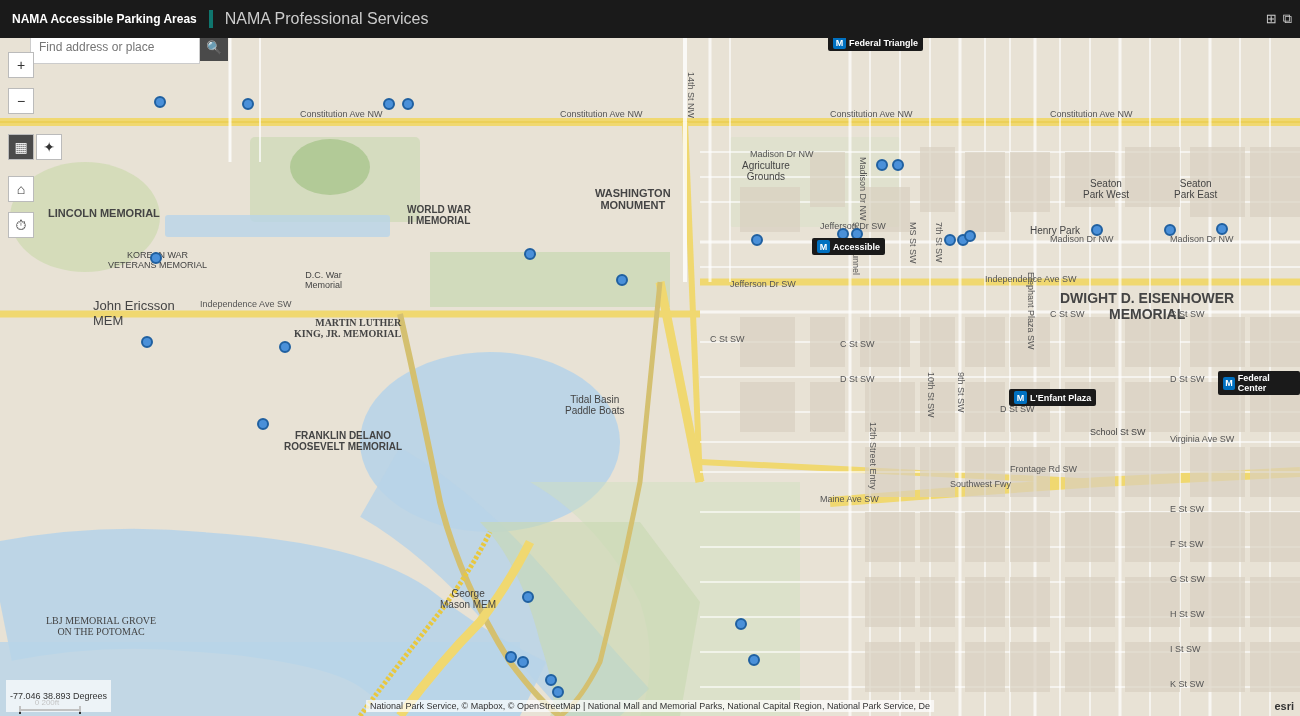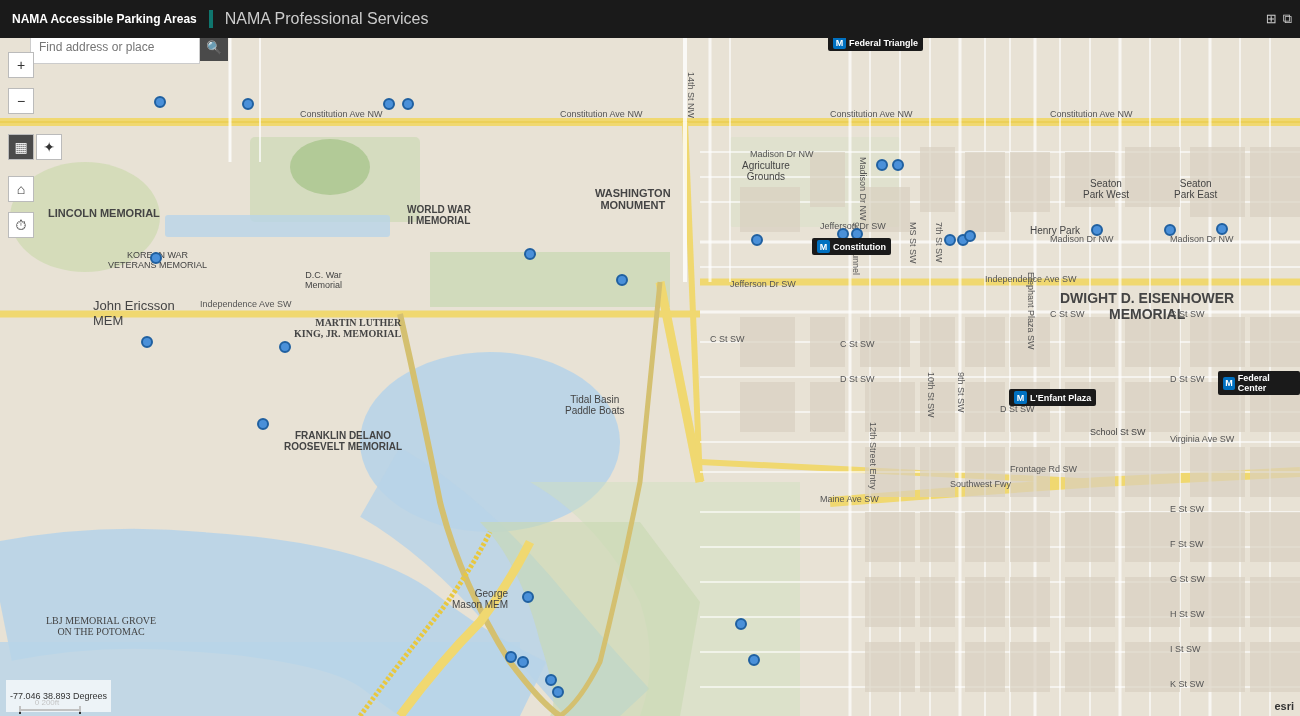--- a/index.html
+++ b/index.html
@@ -427,34 +427,34 @@
   </svg>
 
   <div class="map-label bold" style="left:48px;top:185px;color:#444;font-size:11px;">LINCOLN MEMORIAL</div>
   <div class="map-label" style="left:108px;top:228px;font-size:9px;color:#444;text-align:center;">KOREAN WAR<br>VETERANS MEMORIAL</div>
   <div class="map-label bold" style="left:407px;top:182px;font-size:10px;color:#444;text-align:center;">WORLD WAR<br>II MEMORIAL</div>
   <div class="map-label bold" style="left:595px;top:165px;font-size:11px;color:#444;text-align:center;">WASHINGTON<br>MONUMENT</div>
   <div class="map-label" style="left:305px;top:248px;font-size:9px;color:#444;text-align:center;">D.C. War<br>Memorial</div>
   <div class="map-label bold" style="left:294px;top:295px;font-size:10px;color:#444;text-align:right;font-family:Liberation Serif, serif;">MARTIN LUTHER<br>KING, JR. MEMORIAL</div>
   <div class="map-label" style="left:93px;top:276px;font-size:13px;color:#444;text-align:left;">John Ericsson<br>MEM</div>
   <div class="map-label bold" style="left:284px;top:408px;font-size:10px;color:#444;text-align:center;">FRANKLIN DELANO<br>ROOSEVELT MEMORIAL</div>
-  <div class="map-label" style="left:452px;top:566px;font-size:10px;color:#444;text-align:right;">George<br>Mason MEM</div>
+  <div class="map-label" style="left:440px;top:566px;font-size:10px;color:#444;text-align:center;">George<br>Mason MEM</div>
   <div class="map-label" style="left:46px;top:593px;font-size:10px;color:#444;text-align:center;font-family:Liberation Serif, serif;">LBJ MEMORIAL GROVE<br>ON THE POTOMAC</div>
   <div class="map-label" style="left:565px;top:372px;font-size:10px;color:#444;text-align:center;">Tidal Basin<br>Paddle Boats</div>
   <div class="map-label" style="left:742px;top:138px;font-size:10px;color:#444;text-align:center;">Agriculture<br>Grounds</div>
   <div class="map-label" style="left:1030px;top:158px;font-size:10px;color:#444;text-align:center;margin-top:45px;">Henry Park</div>
   <div class="map-label" style="left:1083px;top:156px;font-size:10px;color:#444;text-align:center;">Seaton<br>Park West</div>
   <div class="map-label" style="left:1174px;top:156px;font-size:10px;color:#444;text-align:center;">Seaton<br>Park East</div>
   <div class="map-label bold" style="left:1060px;top:268px;font-size:14px;color:#444;text-align:center;">DWIGHT D. EISENHOWER<br>MEMORIAL</div>
   <div class="map-label" style="left:1018px;top:373px;font-size:10px;color:#444;text-align:center;">L'Enfant Plaza</div>
   <div class="map-label" style="left:1090px;top:405px;font-size:9px;color:#444;">School St SW</div>
 
   <div class="metro-marker" style="left:812px;top:216px;">
     <span class="metro-m">M</span>
-    <span>Constitution</span>
+    <span>Accessible</span>
   </div>
   <div class="metro-marker" style="left:828px;top:12px;">
     <span class="metro-m">M</span>
     <span>Federal Triangle</span>
   </div>
   <div class="metro-marker" style="left:1218px;top:349px;">
     <span class="metro-m">M</span>
     <span>Federal Center</span>
   </div>
   <div class="metro-marker" style="left:1009px;top:367px;">
@@ -506,20 +506,23 @@
       <div class="parking-dot" style="left: 257px; top: 396px;"></div>
       <div class="parking-dot" style="left: 522px; top: 569px;"></div>
       <div class="parking-dot" style="left: 505px; top: 629px;"></div>
       <div class="parking-dot" style="left: 517px; top: 634px;"></div>
       <div class="parking-dot" style="left: 545px; top: 652px;"></div>
       <div class="parking-dot" style="left: 552px; top: 664px;"></div>
       <div class="parking-dot" style="left: 735px; top: 596px;"></div>
       <div class="parking-dot" style="left: 748px; top: 632px;"></div>
     </div>
 
+  <div id="attribution">
+    <span>National Park Service, © Mapbox, © OpenStreetMap | National Mall and Memorial Parks, National Capital Region, National Park Service, De</span>
+  </div>
   <div id="esri-logo">
     <span>esri</span>
   </div>
   <div id="coords">
     <span>-77.046 38.893 Degrees</span>
   </div>
 
 </div>
 
 </body></html>

